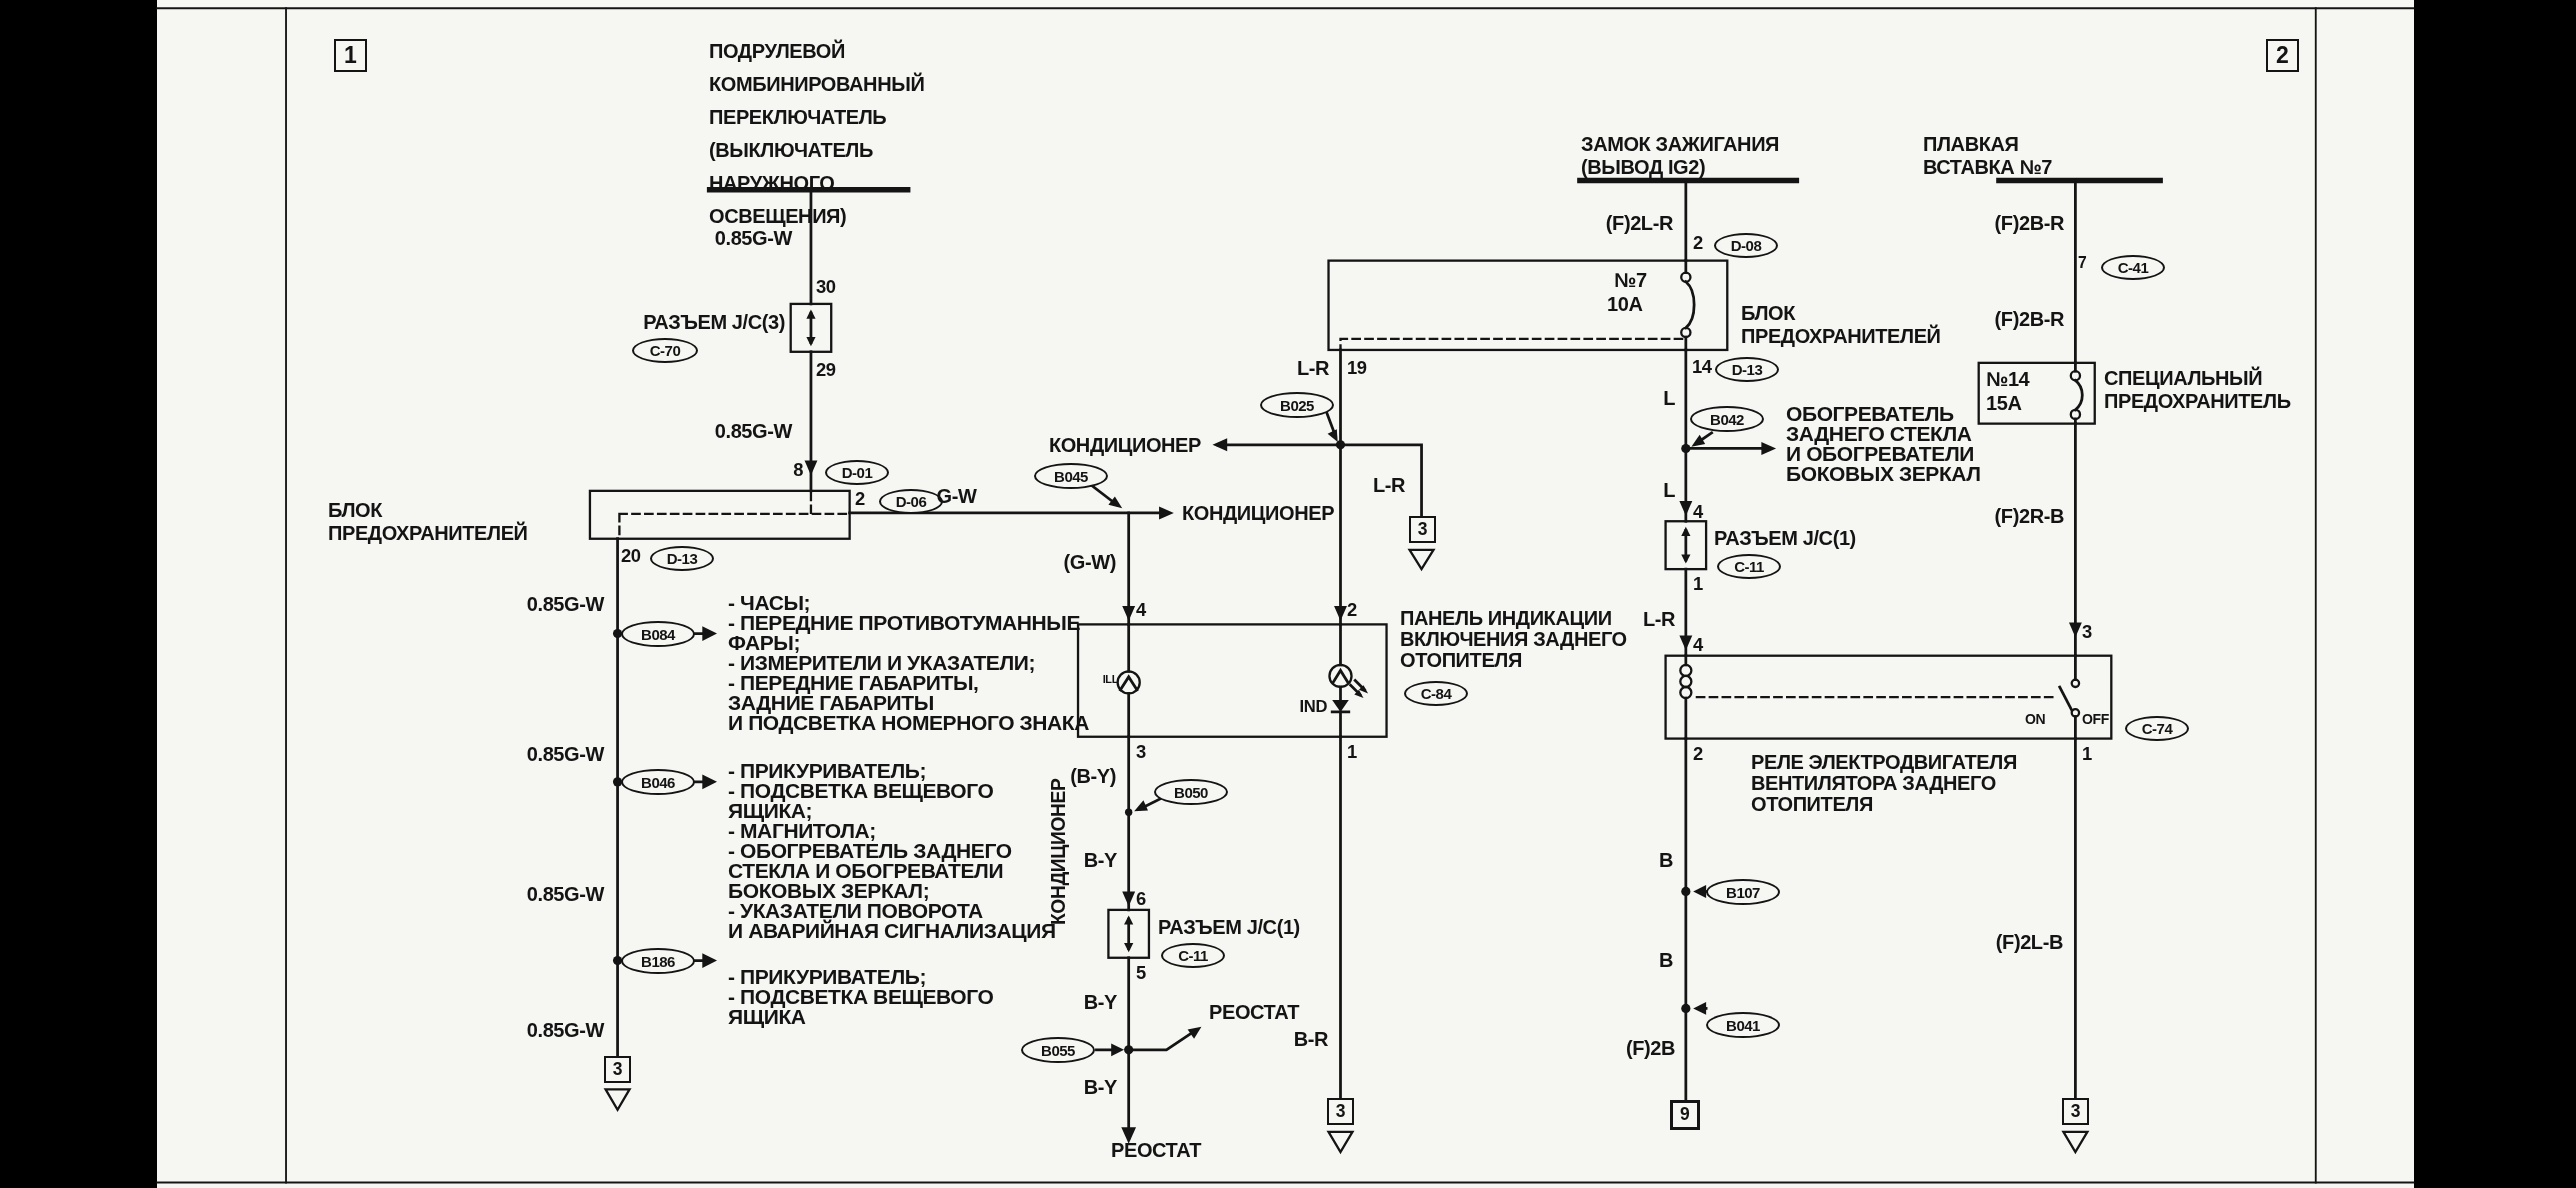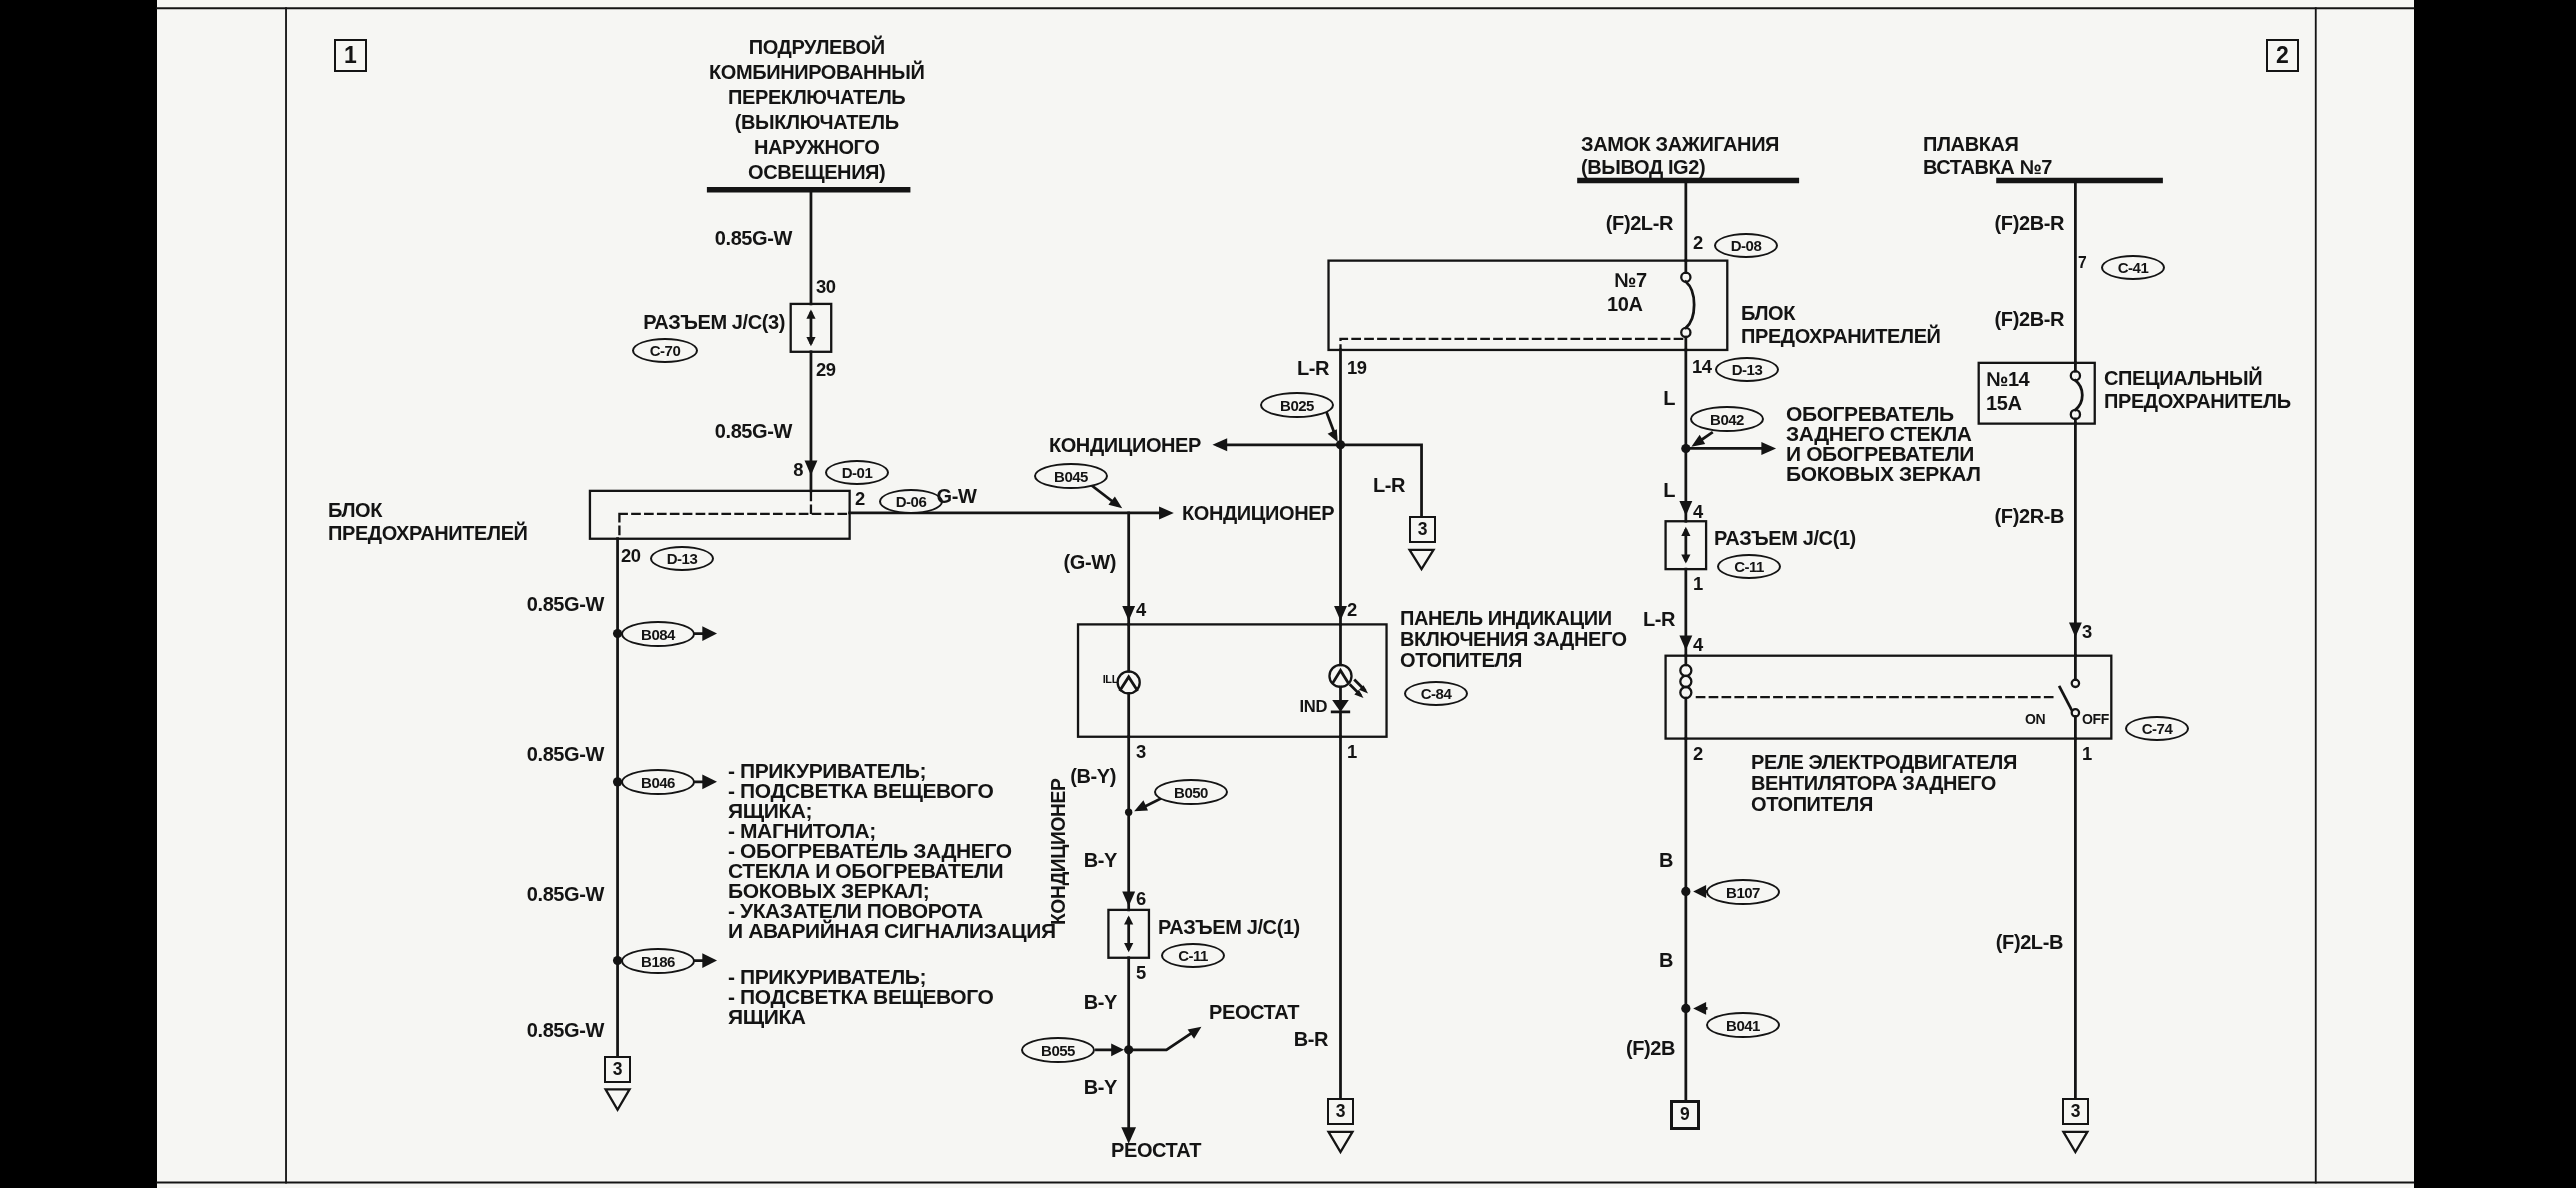--- a/index.html
+++ b/index.html
@@ -179,21 +179,21 @@
       <line x1="2253" y1="460" x2="2253" y2="712"></line>
       <polygon points="2253,692 2246,676 2260,676"></polygon>
       <line x1="2253" y1="802" x2="2253" y2="1192"></line>
       <polygon class="tri" points="2240,1229 2266,1229 2253,1251"></polygon>
     </g>
   </svg>
 
   <div class="marker" style="left:334px;top:39px;width:33px;height:33px;">1</div>
   <div class="marker" style="left:2266px;top:39px;width:33px;height:33px;">2</div>
 
-  <div class="lbl" style="left:709px;top:35px;line-height:25px;text-align:center;">ПОДРУЛЕВОЙ
+  <div class="lbl" style="left:709px;top:35px;line-height:33px;">ПОДРУЛЕВОЙ
 КОМБИНИРОВАННЫЙ
 ПЕРЕКЛЮЧАТЕЛЬ
 (ВЫКЛЮЧАТЕЛЬ
 НАРУЖНОГО
 ОСВЕЩЕНИЯ)</div>
   <div class="lbl right" style="left:678px;top:227px;width:114px;">0.85G-W</div>
   <div class="pin" style="left:816px;top:276px;">30</div>
   <div class="lbl right" style="left:590px;top:311px;width:195px;">РАЗЪЕМ J/C(3)</div>
   <div class="oval" style="left:632px;top:338px;width:66px;height:25px;">C-70</div>
   <div class="pin" style="left:816px;top:359px;">29</div>
@@ -204,20 +204,27 @@
 ПРЕДОХРАНИТЕЛЕЙ</div>
   <div class="pin" style="left:855px;top:488px;">2</div>
   <div class="oval" style="left:879px;top:489px;width:64px;height:25px;">D-06</div>
   <div class="lbl" style="left:929px;top:485px;width:55px;text-align:center;">G-W</div>
   <div class="oval" style="left:1034px;top:463px;width:74px;height:26px;">B045</div>
   <div class="lbl" style="left:1182px;top:502px;">КОНДИЦИОНЕР</div>
   <div class="pin" style="left:621px;top:545px;">20</div>
   <div class="oval" style="left:650px;top:546px;width:64px;height:25px;">D-13</div>
   <div class="lbl right" style="left:490px;top:593px;width:114px;">0.85G-W</div>
   <div class="oval" style="left:621px;top:621px;width:74px;height:26px;">B084</div>
+  <div class="lbl sm" style="left:728px;top:593px;">- ЧАСЫ;
+- ПЕРЕДНИЕ ПРОТИВОТУМАННЫЕ
+ФАРЫ;
+- ИЗМЕРИТЕЛИ И УКАЗАТЕЛИ;
+- ПЕРЕДНИЕ ГАБАРИТЫ,
+ЗАДНИЕ ГАБАРИТЫ
+И ПОДСВЕТКА НОМЕРНОГО ЗНАКА</div>
   <div class="lbl right" style="left:490px;top:743px;width:114px;">0.85G-W</div>
   <div class="oval" style="left:621px;top:769px;width:74px;height:26px;">B046</div>
   <div class="lbl sm" style="left:728px;top:761px;">- ПРИКУРИВАТЕЛЬ;
 - ПОДСВЕТКА ВЕЩЕВОГО
 ЯЩИКА;
 - МАГНИТОЛА;
 - ОБОГРЕВАТЕЛЬ ЗАДНЕГО
 СТЕКЛА И ОБОГРЕВАТЕЛИ
 БОКОВЫХ ЗЕРКАЛ;
 - УКАЗАТЕЛИ ПОВОРОТА

